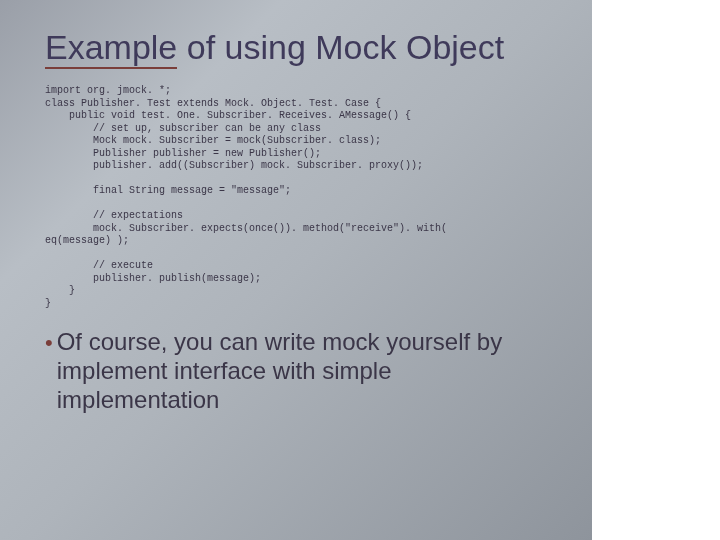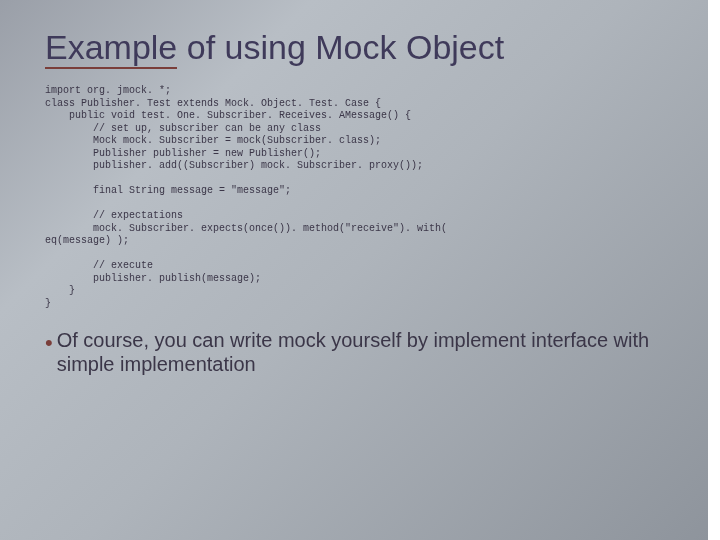--- a/index.html
+++ b/index.html
@@ -4,21 +4,21 @@
 <style>
   html, body {
     margin: 0;
     padding: 0;
     width: 720px;
     height: 540px;
     overflow: hidden;
     font-family: Arial, sans-serif;
   }
   .slide {
-    width: 708px;
+    width: 592px;
     height: 540px;
     background: linear-gradient(135deg, #9a9fa8 0%, #b8bec5 25%, #aeb4bb 50%, #8e949c 100%);
     position: relative;
     box-sizing: border-box;
     padding: 28px 45px 16px 45px;
   }
   .title {
     font-size: 34px;
     color: #3f3a5a;
     font-weight: normal;
@@ -42,21 +42,21 @@
     margin-top: 18px;
   }
   .bullet {
     font-size: 22px;
     color: #7a3e3a;
     line-height: 1.15;
     margin-right: 4px;
     margin-top: 2px;
   }
   .note {
-    font-size: 20px;
+    font-size: 24px;
     color: #3b3648;
     line-height: 1.2;
   }
 </style>
 </head>
 <body>
 
 <div class="slide">
   <h1 class="title">
     <span class="underline">Example</span><span> of using Mock Object</span>

